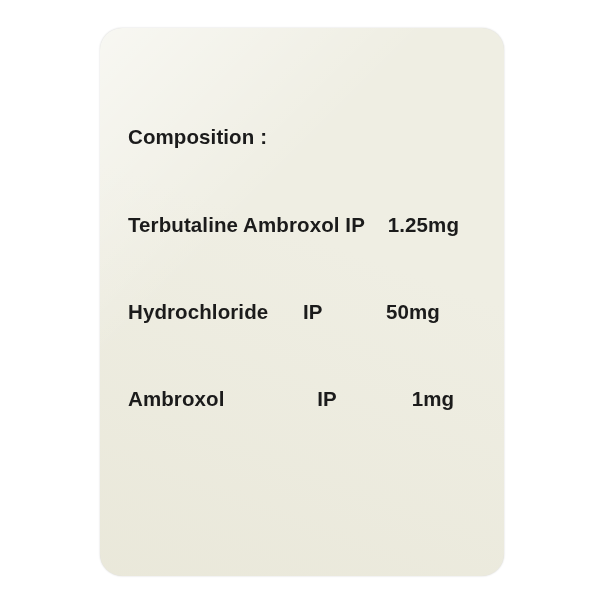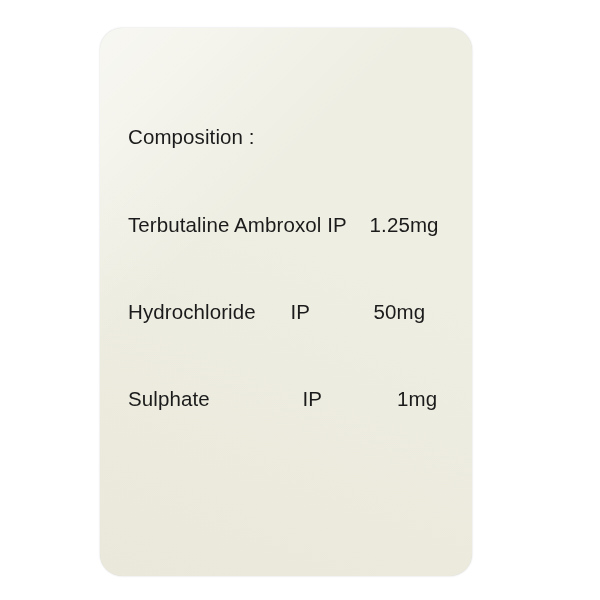--- a/index.html
+++ b/index.html
@@ -10,52 +10,53 @@
     width: 600px;
     height: 600px;
     background: #ffffff;
     font-family: "Liberation Sans", sans-serif;
     overflow: hidden;
   }
   .label-card {
     position: absolute;
     left: 100px;
     top: 28px;
-    width: 372px;
+    width: 404px;
     height: 548px;
     background: #efeee3;
     background-image:
       linear-gradient(135deg, rgba(255,255,255,0.55) 0%, rgba(255,255,255,0) 35%),
       linear-gradient(20deg, rgba(230,228,212,0.6) 0%, rgba(255,255,255,0) 60%);
     border-radius: 22px;
     box-shadow: 0 0 2px rgba(0,0,0,0.18);
     box-sizing: border-box;
     padding: 36px 26px 20px 28px;
     color: #1b1b1b;
+    font-weight: bold;
   }
   .text-block {
     font-size: 20.5px;
     line-height: 1.42;
     letter-spacing: 0.1px;
     white-space: pre;
   }
   .line {
     white-space: pre;
     min-height: 1px;
   }
 </style>
 </head>
 <body>
 
 <div class="label-card">
   <div class="text-block">
     <div class="line">Composition :</div>
     <div class="line">Terbutaline Ambroxol IP    1.25mg</div>
     <div class="line">Hydrochloride      IP           50mg</div>
-    <div class="line">Sulphate                IP             1mg</div>
+    <div class="line">Ambroxol                IP             1mg</div>
     
     
     
     
     
     
     
     
     
     

